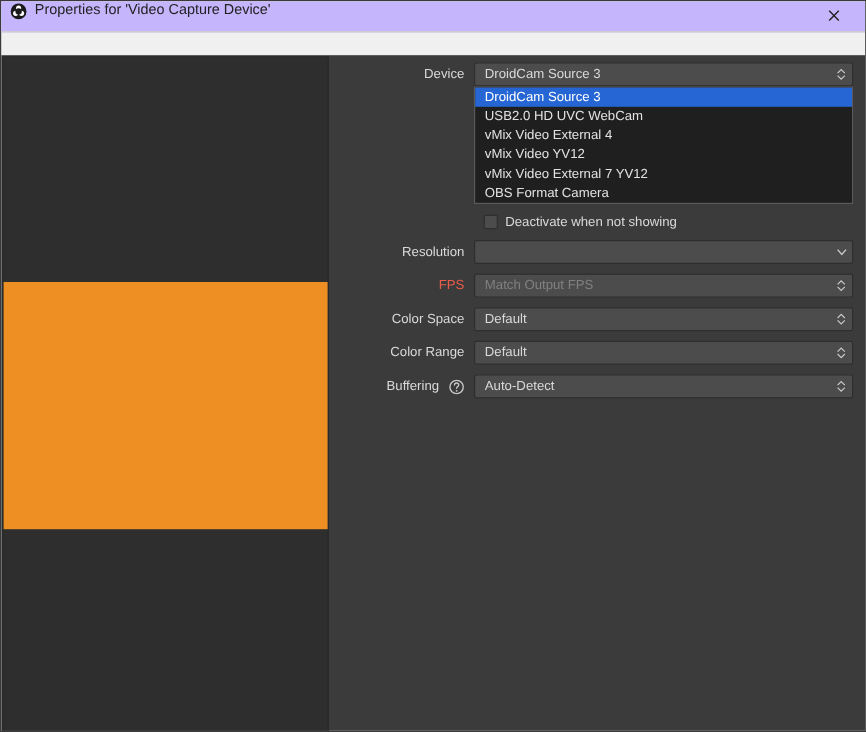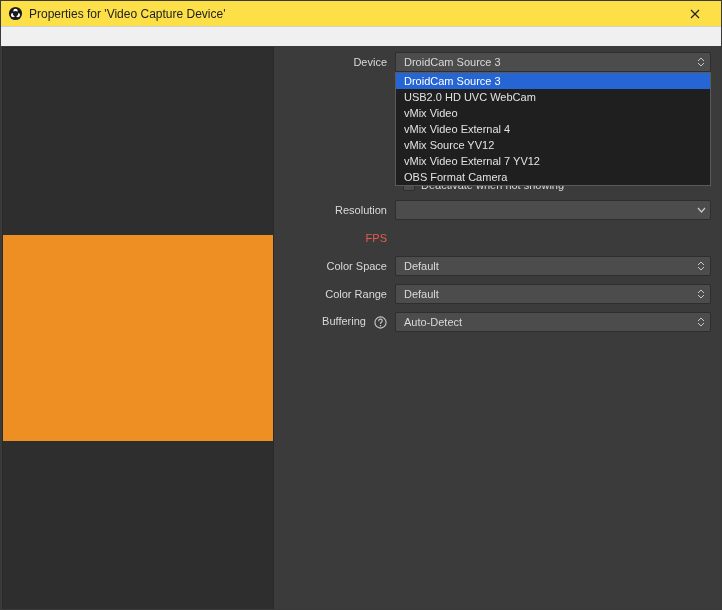--- a/index.html
+++ b/index.html
@@ -8,23 +8,22 @@
     width: 722px;
     height: 610px;
     background: #f0f0f0;
     border: 1px solid #3a3a3a;
     overflow: hidden;
   }
 
   
   .titlebar {
     height: 26px;
-    background: #fde047;
-    display: flex;
-    align-items: center;
+    background: #c4b5fd;
+    display: flex;
     padding: 0 6px;
     border-bottom: 1px solid #d0d0d0;
   }
   .titlebar .app-icon {
     width: 16px; height: 16px;
     margin-right: 6px;
     display: flex; align-items: center; justify-content: center;
   }
   .titlebar .title {
     flex: 1;
@@ -200,23 +199,22 @@
           <svg width="8" height="5" viewBox="0 0 8 5">
               <path d="M1 1 L4 4 L7 1" stroke="#c9c9c9" stroke-width="1" fill="none"></path>
             </svg>
         </span>
       </div>
     </div>
 
     <div class="dropdown-list">
       <div class="item sel">DroidCam Source 3</div>
       <div class="item">USB2.0 HD UVC WebCam</div>
-      <div class="item">vMix Video</div>
       <div class="item">vMix Video External 4</div>
-      <div class="item">vMix Source YV12</div>
+      <div class="item">vMix Video YV12</div>
       <div class="item">vMix Video External 7 YV12</div>
       <div class="item">OBS Format Camera</div>
     </div>
 
     <div style="height:96px"></div>
 
     <div class="checkbox-row">
       <span class="box"></span>
       <span>Deactivate when not showing</span>
     </div>
@@ -229,20 +227,31 @@
         <span class="chevron">
           <svg width="9" height="6" viewBox="0 0 9 6">
               <path d="M1 1 L4.5 5 L8 1" stroke="#c9c9c9" stroke-width="1.2" fill="none"></path>
             </svg>
         </span>
       </div>
     </div>
 
     <div class="row">
       <div class="label err">FPS</div>
+      <div class="field disabled">
+        <span>Match Output FPS</span>
+        <span class="stepper">
+          <svg width="8" height="5" viewBox="0 0 8 5">
+              <path d="M1 4 L4 1 L7 4" stroke="#c9c9c9" stroke-width="1" fill="none"></path>
+            </svg>
+          <svg width="8" height="5" viewBox="0 0 8 5">
+              <path d="M1 1 L4 4 L7 1" stroke="#c9c9c9" stroke-width="1" fill="none"></path>
+            </svg>
+        </span>
+      </div>
     </div>
 
 
     <div class="row">
       <div class="label">Color Space</div>
       <div class="field">
         <span>Default</span>
         <span class="stepper">
           <svg width="8" height="5" viewBox="0 0 8 5">
               <path d="M1 4 L4 1 L7 4" stroke="#c9c9c9" stroke-width="1" fill="none"></path>

